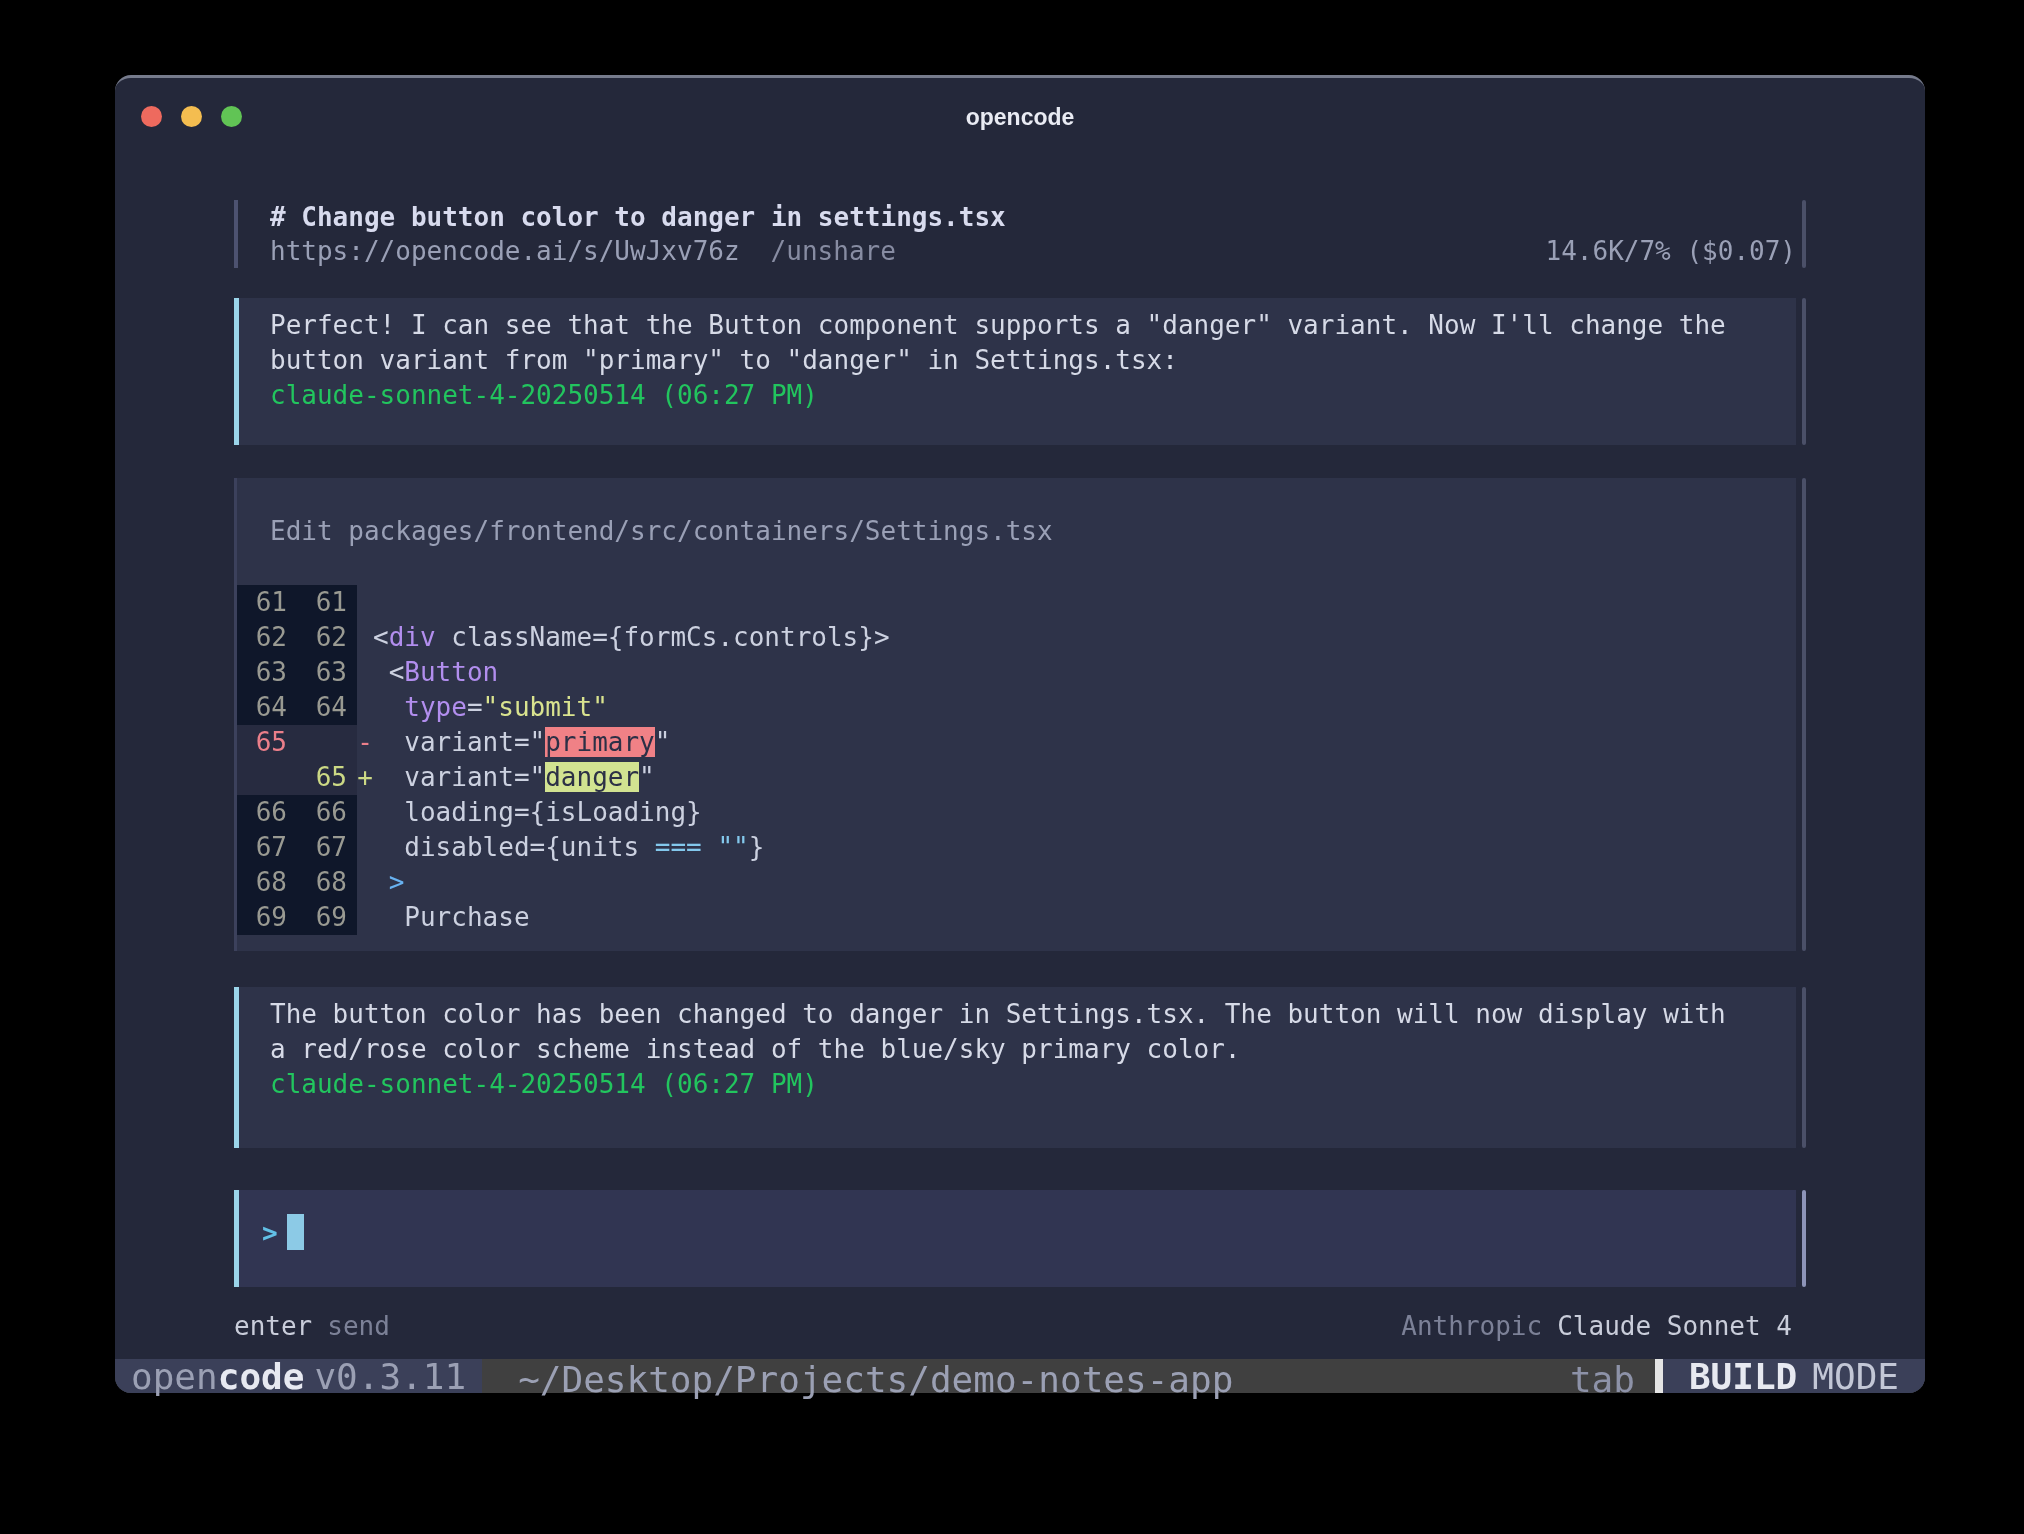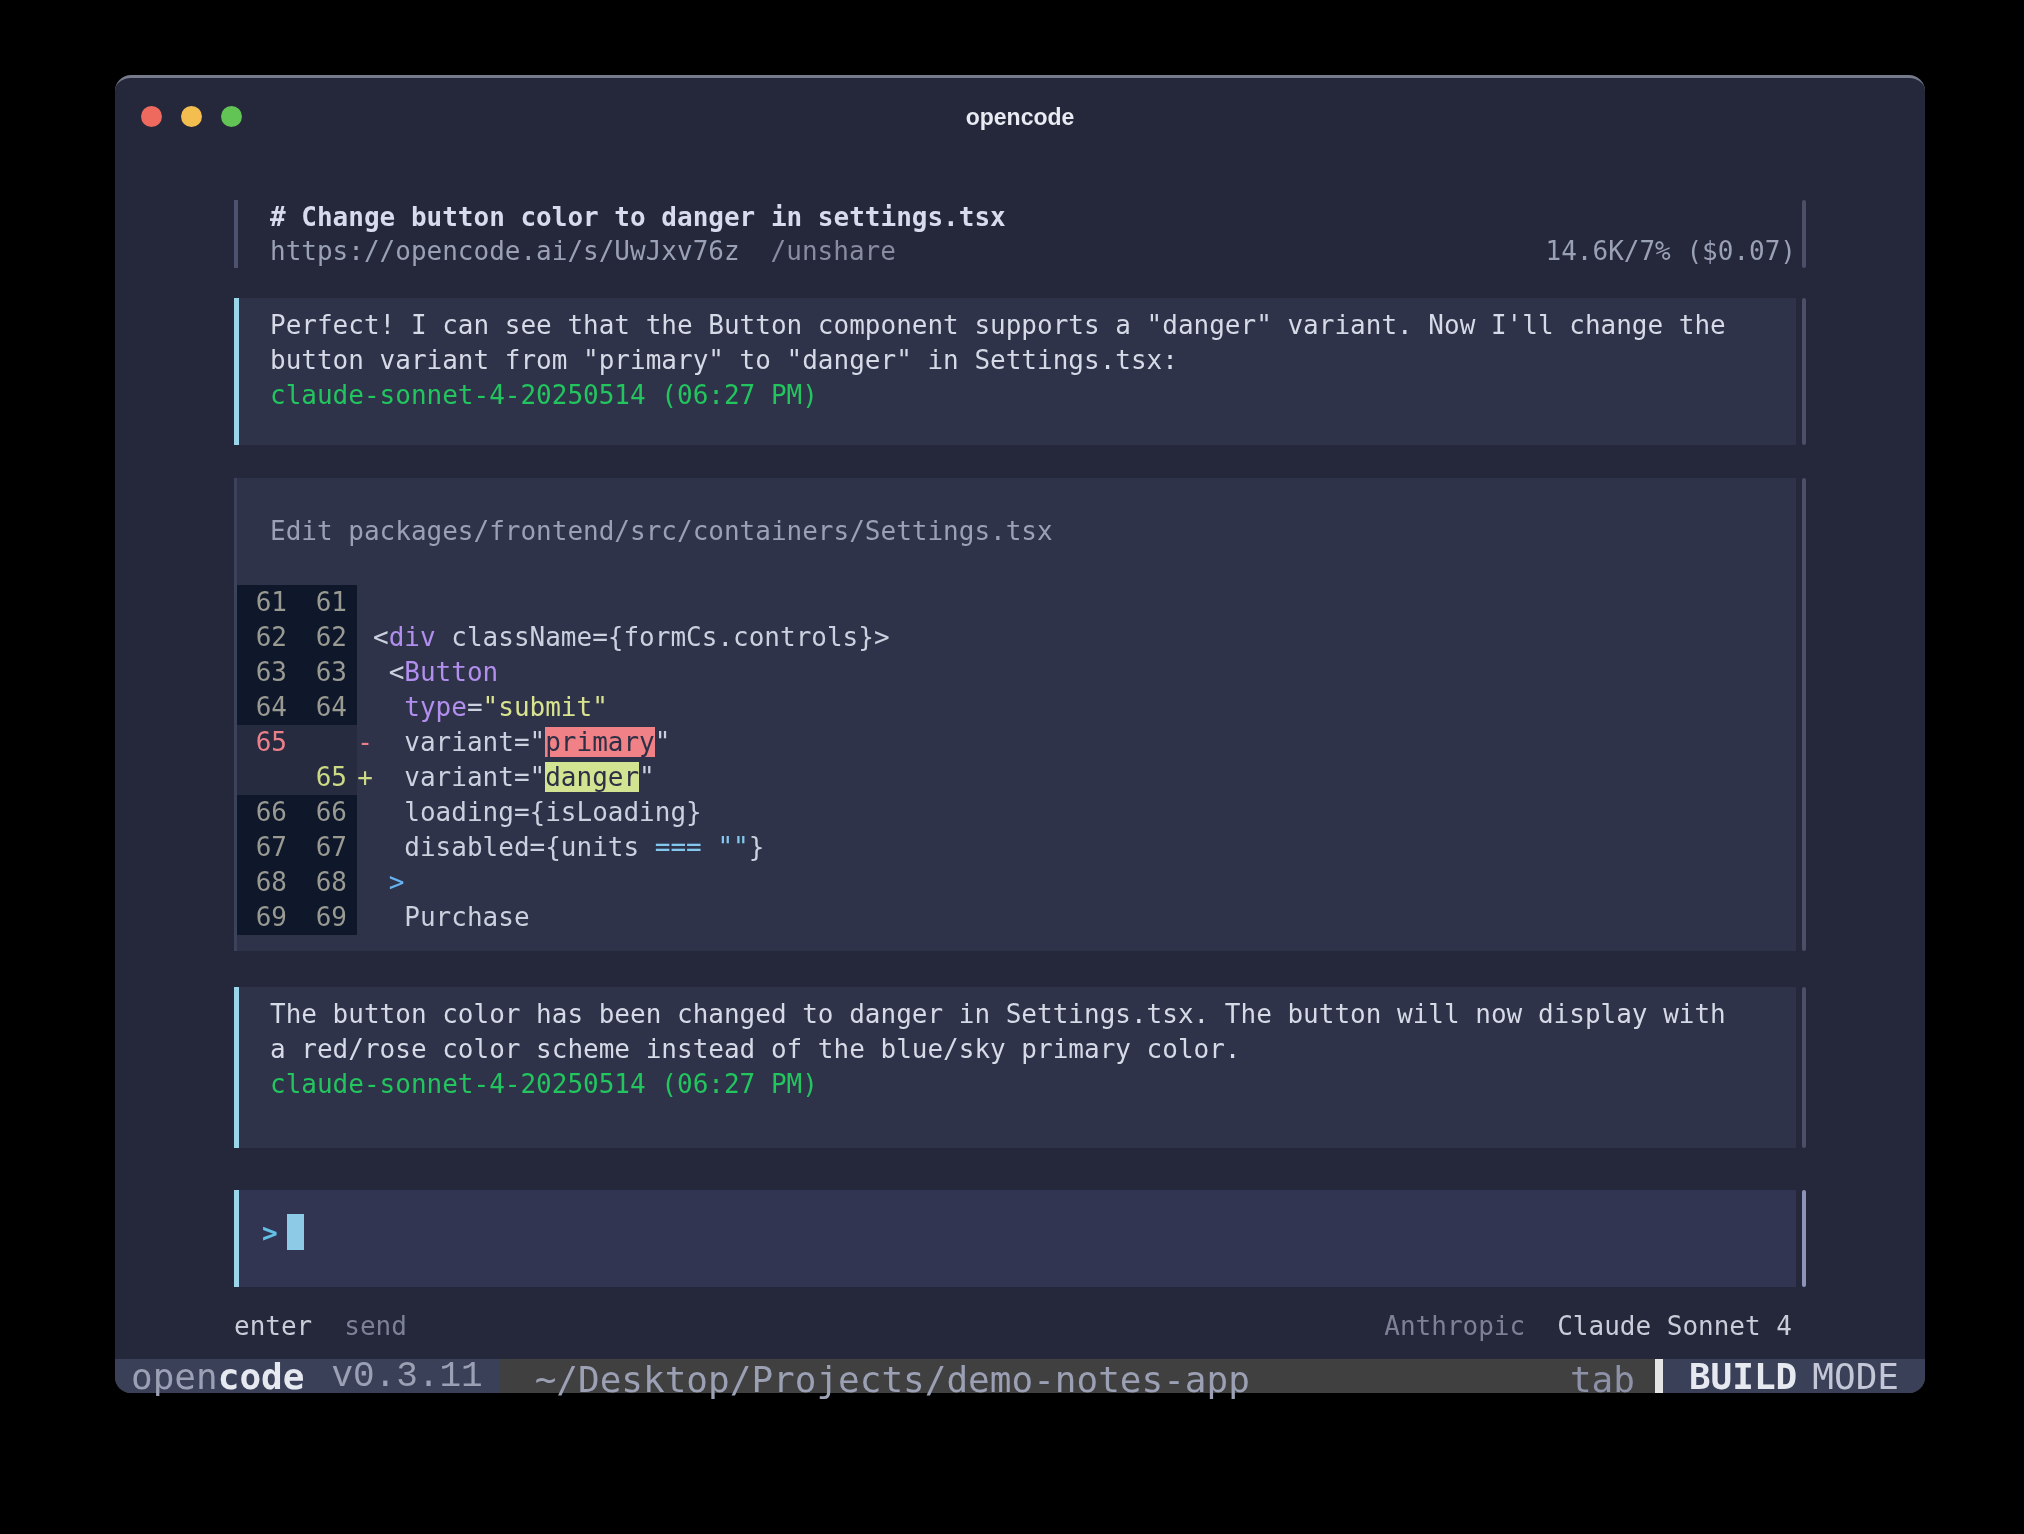--- a/index.html
+++ b/index.html
@@ -70,35 +70,35 @@
   .inputbox { margin-top:42px; height:97px; background:#313552;
               border-left:5px solid var(--accent_cyan); padding:26px 0 0 23px; }
   .caret { color:var(--prompt_cyan); font-weight:bold; }
   .cursor { display:inline-block; width:17px; height:36px; background:var(--cursor_blue);
             margin-left:9px; vertical-align:middle; position:relative; top:-2px; }
 
   
   .hints { margin-top:24px; display:flex; justify-content:space-between; padding-right:4px; }
   .h-bright { color:#c9cdda; }
   .h-dim { color:#7c8197; }
-  .hints .gap { margin-left:32px; }
+  .hints .gap { margin-left:15px; }
 
   
   .statusbar { position:absolute; left:0; right:0; bottom:0; height:34px; background:#404040;
                border-radius:0 0 16px 16px; display:flex; font-size:36px; }
   .chip { height:100%; display:flex; align-items:center; background:#3b4059; }
   .chip-left { padding:0 16px; border-radius:0 0 0 16px; }
   .chip-mode { padding:0 26px; border-radius:0 0 16px 0; border-left:8px solid #e5e5e5; }
   .sb-dim { color:#9ba0b4; }
   .sb-bold { color:#e7e9f1; font-weight:bold; }
   .sb-mid { color:#c3c7d6; }
   .cwd { margin-left:36px; }
   .flexspace { flex:1; }
   .tabhint { color:#8d92a8; margin-right:20px; }
-  .ver { margin-left:27px;font-family:Liberation Mono, monospace; }
+  .ver { margin-left:10px; }
   .mode-sec { margin-left:15px; }
 </style>
 </head>
 <body>
 
 <div class="window">
 
   <div class="titlebar">
     <div class="lights">
       <span class="light red"></span>

